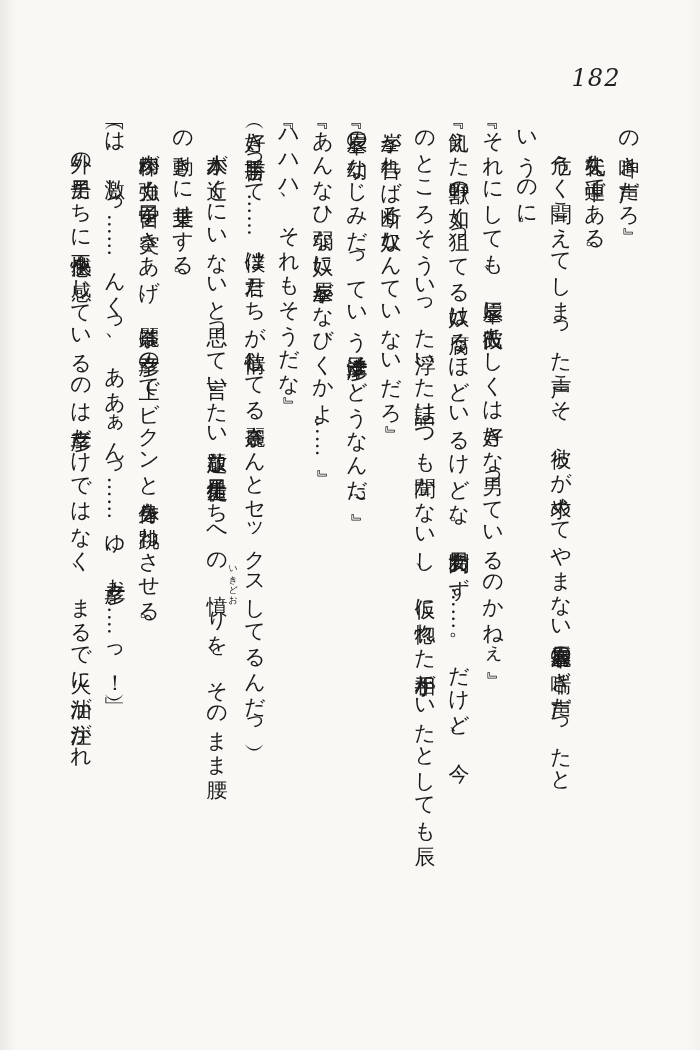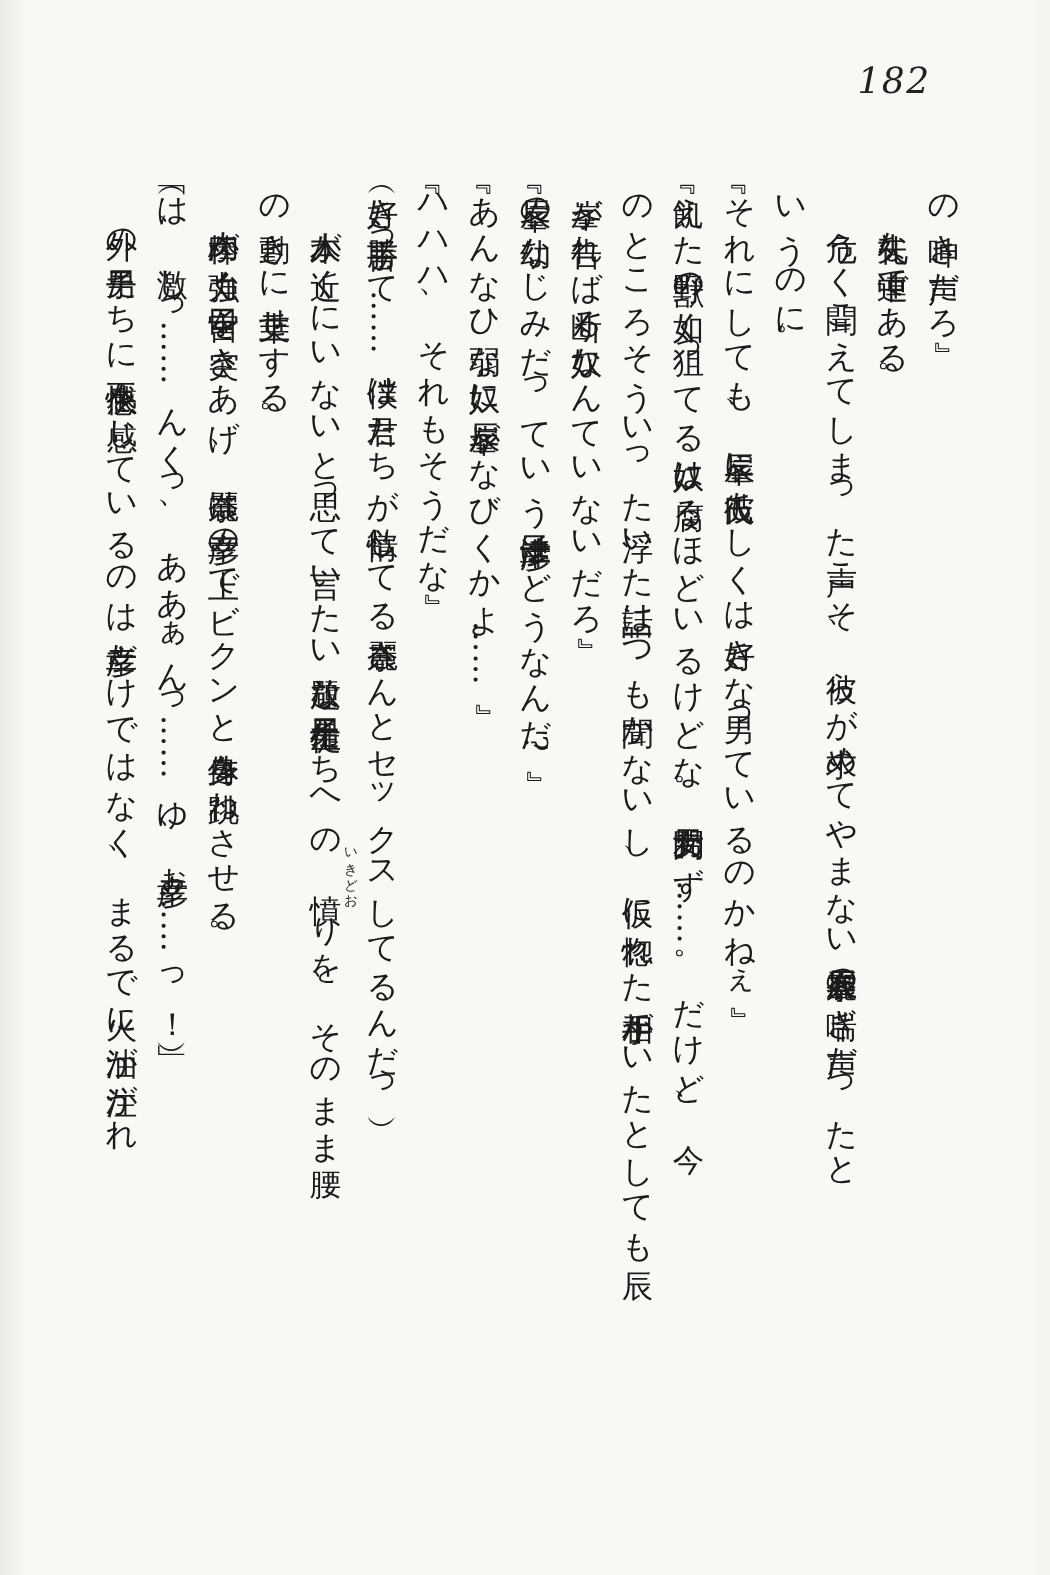--- a/index.html
+++ b/index.html
@@ -11,21 +11,21 @@
     width: 700px;
     height: 1050px;
     overflow: hidden;
     background: #f9f8f5;
     background-image: linear-gradient(90deg, #ebeae6 0%, #f9f8f5 2.5%, #f9f8f5 98%, #f3f2ee 100%);
     font-family: "DejaVu Serif", "Liberation Serif", serif;
     color: #1c1c1c;
   }
   .page-number {
     position: absolute;
-    top: 40px;
+    top: 64px;
     left: 566px;
     width: 60px;
     text-align: center;
     font-size: 24px;
     font-style: italic;
     letter-spacing: 1px;
     color: #222;
   }
   .text-block {
     position: absolute;

